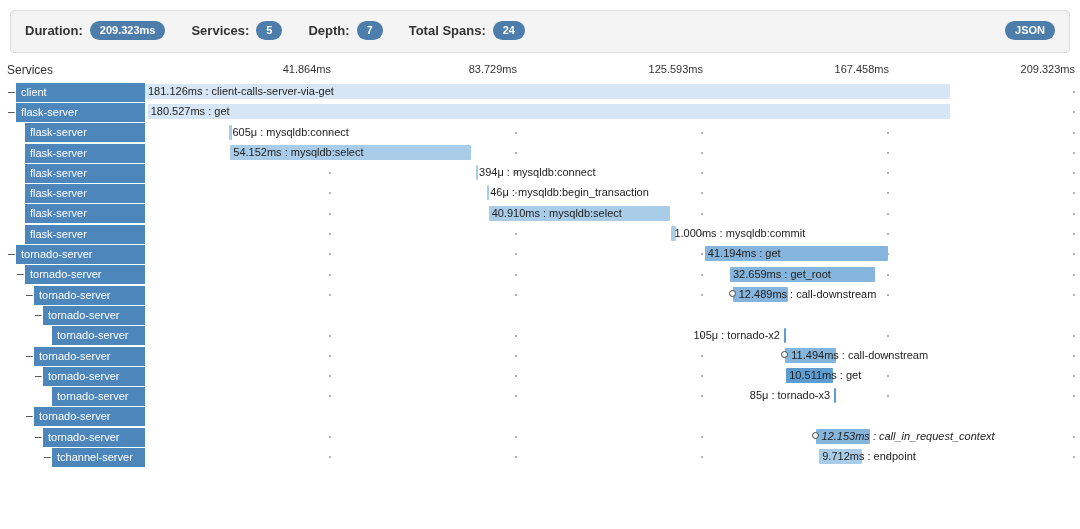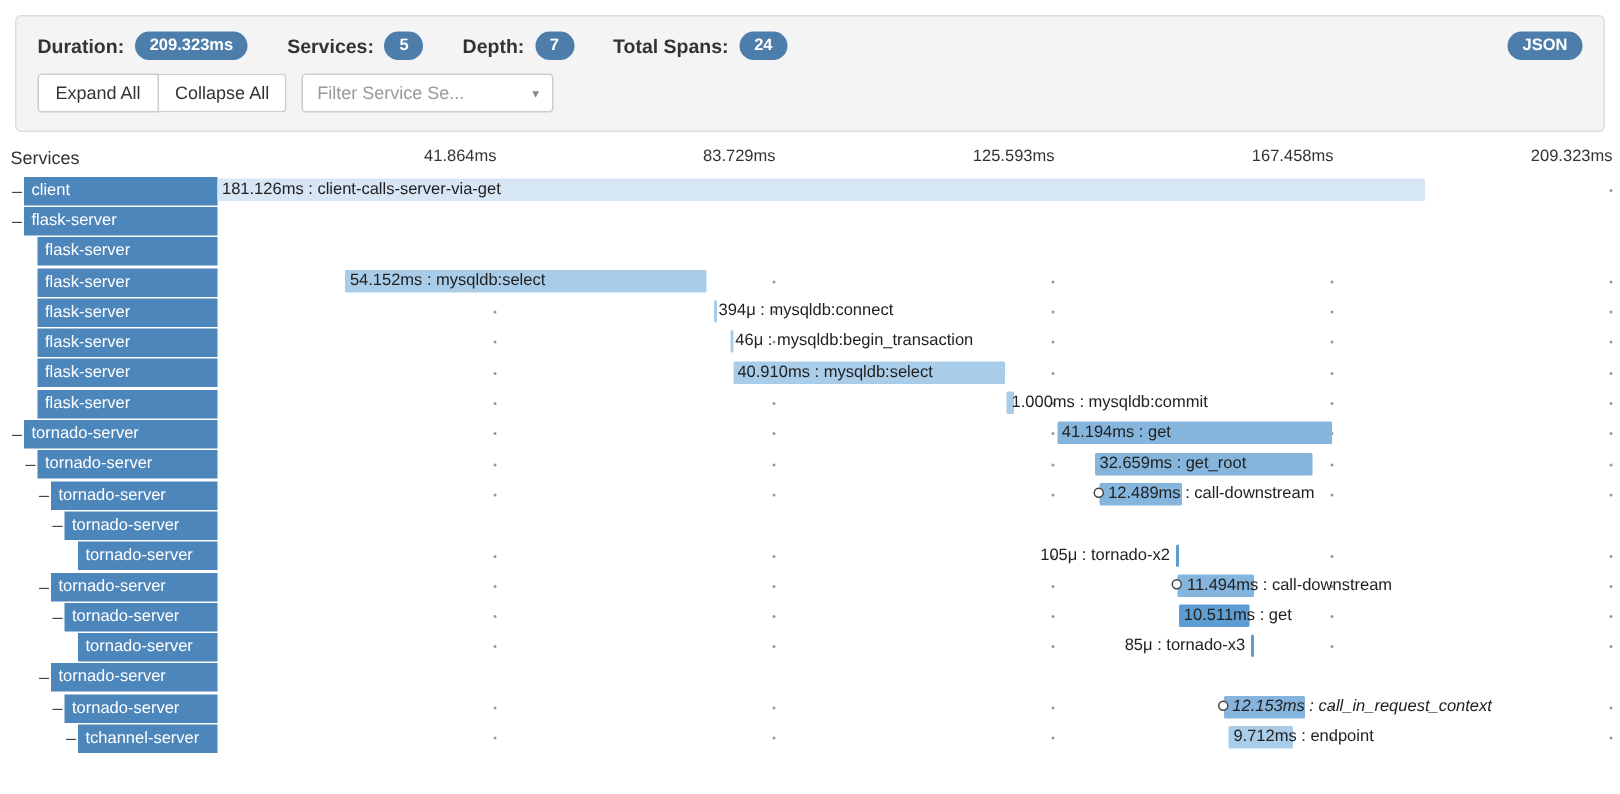--- a/index.html
+++ b/index.html
@@ -76,29 +76,20 @@
           <span class="stat-label">Depth:</span>
           <span class="pill">7</span>
         </div>
         <div class="stat">
           <span class="stat-label">Total Spans:</span>
           <span class="pill">24</span>
         </div>
       </div>
     <button class="pill">JSON</button>
   </div>
-  <div class="controls-row">
-    <div>
-      <button class="btn">Expand All</button><button class="btn">Collapse All</button>
-    </div>
-    <div class="filter-select">
-      <span>Filter Service Se...</span>
-      <span class="caret">▾</span>
-    </div>
-  </div>
 </div>
 
 <div class="timeline-header">
   <div class="services-label">Services</div>
   <div class="ticks" id="ticks">
       <span class="tick" style="left: 20%;">41.864ms</span>
       <span class="tick" style="left: 40%; padding-left: 28px;">83.729ms</span>
       <span class="tick" style="left: 60%;">125.593ms</span>
       <span class="tick" style="left: 80%;">167.458ms</span>
       <span class="tick" style="left: 100%;">209.323ms</span>
@@ -119,25 +110,43 @@
         <span class="dot" style="left: calc(100% - 2px);"></span>
         <div class="bar" style="left: 0%; width: max(86.53%, 2px); background: rgb(215, 230, 244);"></div>
         <span class="span-text" style="left: calc(0% + 3px);">181.126ms : client-calls-server-via-get</span>
       </div>
     </div>
     <div class="row">
       <div class="tree" style="padding-left: 7px;">
         <span class="minus">–</span>
         <span class="svc" style="background: rgb(77, 134, 187);">flask-server</span>
       </div>
-    </div>
-    <div class="row">
-      <div class="tree" style="padding-left: 16px;">
-        <span class="minus"></span>
-        <span class="svc" style="background: rgb(77, 134, 187);">flask-server</span>
+      <div class="track">
+        <span class="dot" style="left: calc(20% - 2px);"></span>
+        <span class="dot" style="left: calc(40% - 2px);"></span>
+        <span class="dot" style="left: calc(60% - 2px);"></span>
+        <span class="dot" style="left: calc(80% - 2px);"></span>
+        <span class="dot" style="left: calc(100% - 2px);"></span>
+        <div class="bar" style="left: 0.29%; width: max(86.24%, 2px); background: rgb(215, 230, 244);"></div>
+        <span class="span-text" style="left: calc(0.29% + 3px);">180.527ms : get</span>
+      </div>
+    </div>
+    <div class="row">
+      <div class="tree" style="padding-left: 16px;">
+        <span class="minus"></span>
+        <span class="svc" style="background: rgb(77, 134, 187);">flask-server</span>
+      </div>
+      <div class="track">
+        <span class="dot" style="left: calc(20% - 2px);"></span>
+        <span class="dot" style="left: calc(40% - 2px);"></span>
+        <span class="dot" style="left: calc(60% - 2px);"></span>
+        <span class="dot" style="left: calc(80% - 2px);"></span>
+        <span class="dot" style="left: calc(100% - 2px);"></span>
+        <div class="bar" style="left: 9.08%; width: max(0.29%, 2px); background: rgb(169, 204, 233);"></div>
+        <span class="span-text" style="left: calc(9.08% + 3px);">605μ : mysqldb:connect</span>
       </div>
     </div>
     <div class="row">
       <div class="tree" style="padding-left: 16px;">
         <span class="minus"></span>
         <span class="svc" style="background: rgb(77, 134, 187);">flask-server</span>
       </div>
       <div class="track">
         <span class="dot" style="left: calc(20% - 2px);"></span>
         <span class="dot" style="left: calc(40% - 2px);"></span>

